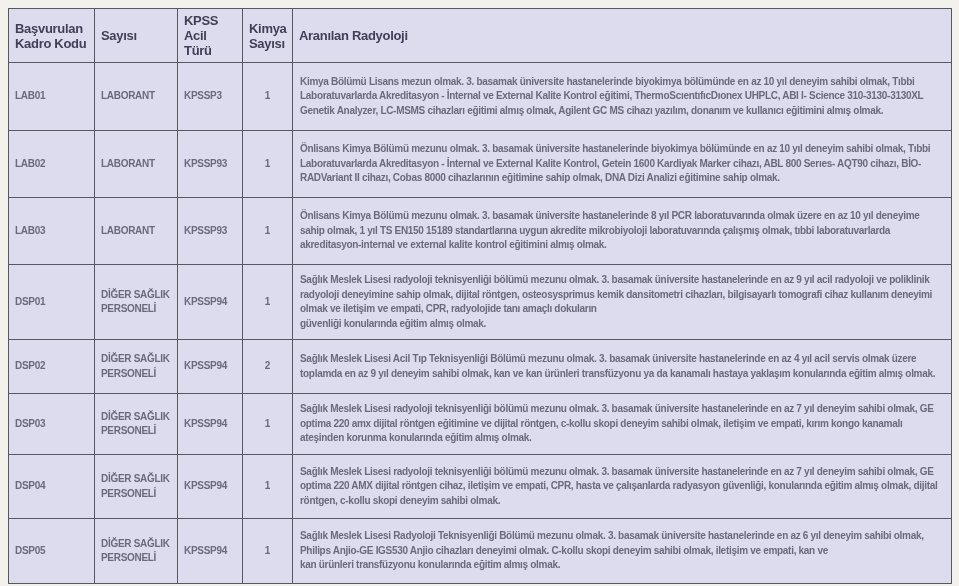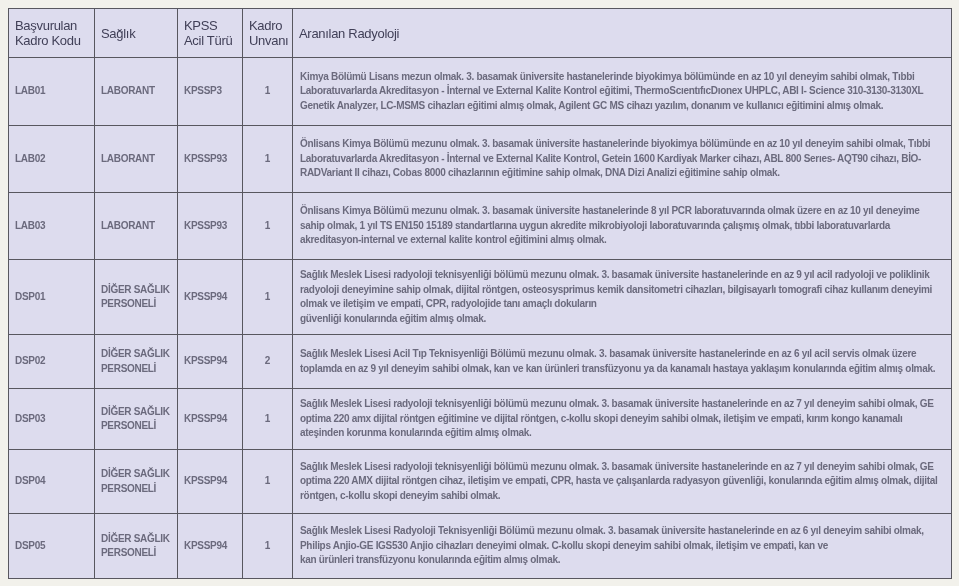--- a/index.html
+++ b/index.html
@@ -26,21 +26,21 @@
     border: 1px solid #58575f;
     vertical-align: middle;
     box-sizing: border-box;
     letter-spacing: -0.3px;
     overflow: hidden;
   }
   th {
     color: #403f57;
     font-size: 13px;
     line-height: 15px;
-    font-weight: normal;
+    font-weight: bold;
     text-align: left;
     padding: 4px 6px;
   }
   td {
     color: #6b6a7d;
     font-size: 10px;
     line-height: 14.5px;
     font-weight: bold;
     padding: 4px 6px;
   }
@@ -68,23 +68,23 @@
     <colgroup>
       <col style="width:86px">
       <col style="width:83px">
       <col style="width:65px">
       <col style="width:50px">
       <col style="width:659px">
     </colgroup>
     <thead>
       <tr class="r-head">
         <th>Başvurulan Kadro Kodu</th>
-        <th>Sağlık</th>
+        <th>Sayısı</th>
         <th>KPSS Acil Türü</th>
-        <th>Kadro Unvanı</th>
+        <th>Kimya Sayısı</th>
         <th>Aranılan Radyoloji</th>
       </tr>
     </thead>
     <tbody>
       <tr class="r-0">
         <td class="c-code">LAB01</td>
         <td class="c-title">LABORANT</td>
         <td class="c-score">KPSSP3</td>
         <td class="c-count">1</td>
         <td class="c-qual">Kimya Bölümü Lisans mezun olmak. 3. basamak üniversite hastanelerinde biyokimya bölümünde en az 10 yıl deneyim sahibi olmak, Tıbbi Laboratuvarlarda Akreditasyon - İnternal ve External Kalite Kontrol eğitimi, ThermoScıentıfıcDıonex UHPLC, ABI I- Science 310-3130-3130XL Genetik Analyzer, LC-MSMS cihazları eğitimi almış olmak, Agilent GC MS cihazı yazılım, donanım ve kullanıcı eğitimini almış olmak.</td>
@@ -109,21 +109,21 @@
         <td class="c-score">KPSSP94</td>
         <td class="c-count">1</td>
         <td class="c-qual">Sağlık Meslek Lisesi radyoloji teknisyenliği bölümü mezunu olmak. 3. basamak üniversite hastanelerinde en az 9 yıl acil radyoloji ve poliklinik radyoloji deneyimine sahip olmak, dijital röntgen, osteosysprimus kemik dansitometri cihazları, bilgisayarlı tomografi cihaz kullanım deneyimi olmak ve iletişim ve empati, CPR, radyolojide tanı amaçlı dokuların
 güvenliği konularında eğitim almış olmak.</td>
       </tr>
       <tr class="r-4">
         <td class="c-code">DSP02</td>
         <td class="c-title">DİĞER SAĞLIK PERSONELİ</td>
         <td class="c-score">KPSSP94</td>
         <td class="c-count">2</td>
-        <td class="c-qual">Sağlık Meslek Lisesi Acil Tıp Teknisyenliği Bölümü mezunu olmak. 3. basamak üniversite hastanelerinde en az 6 yıl acil servis olmak üzere toplamda en az 9 yıl deneyim sahibi olmak, kan ve kan ürünleri transfüzyonu ya da kanamalı hastaya yaklaşım konularında eğitim almış olmak.</td>
+        <td class="c-qual">Sağlık Meslek Lisesi Acil Tıp Teknisyenliği Bölümü mezunu olmak. 3. basamak üniversite hastanelerinde en az 4 yıl acil servis olmak üzere toplamda en az 9 yıl deneyim sahibi olmak, kan ve kan ürünleri transfüzyonu ya da kanamalı hastaya yaklaşım konularında eğitim almış olmak.</td>
       </tr>
       <tr class="r-5">
         <td class="c-code">DSP03</td>
         <td class="c-title">DİĞER SAĞLIK PERSONELİ</td>
         <td class="c-score">KPSSP94</td>
         <td class="c-count">1</td>
         <td class="c-qual">Sağlık Meslek Lisesi radyoloji teknisyenliği bölümü mezunu olmak. 3. basamak üniversite hastanelerinde en az 7 yıl deneyim sahibi olmak, GE optima 220 amx dijital röntgen eğitimine ve dijital röntgen, c-kollu skopi deneyim sahibi olmak, iletişim ve empati, kırım kongo kanamalı ateşinden korunma konularında eğitim almış olmak.</td>
       </tr>
       <tr class="r-6">
         <td class="c-code">DSP04</td>

